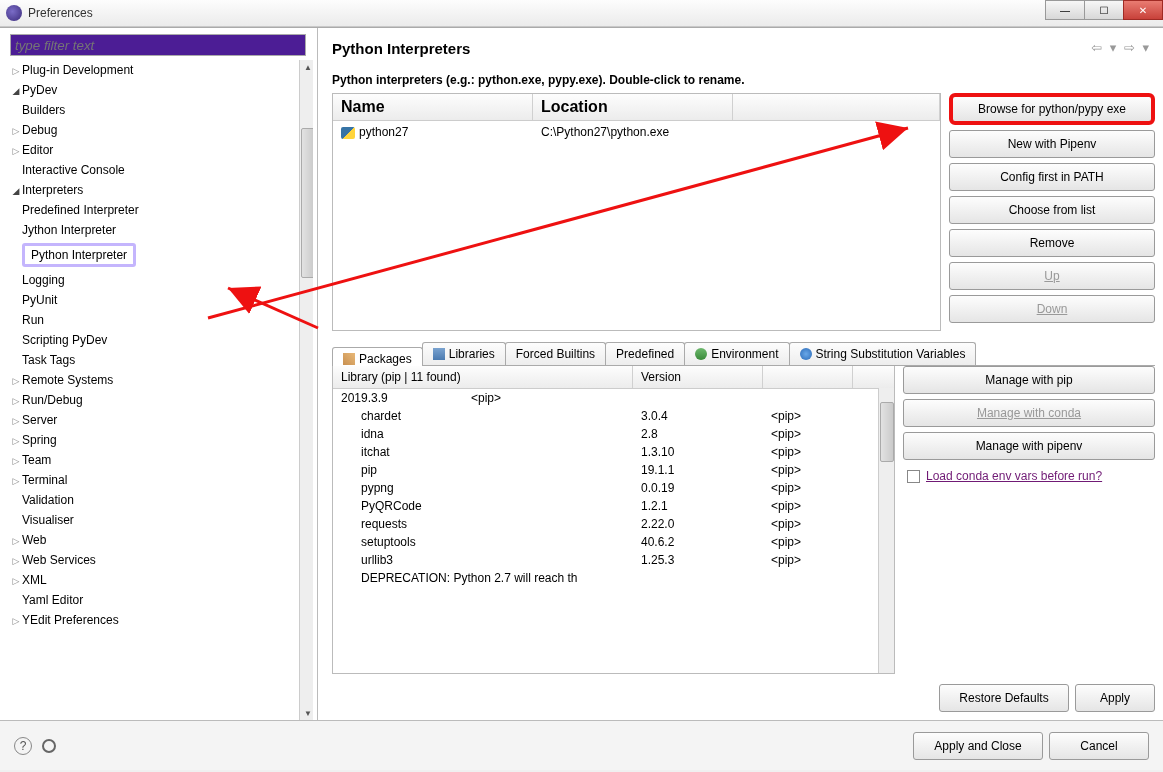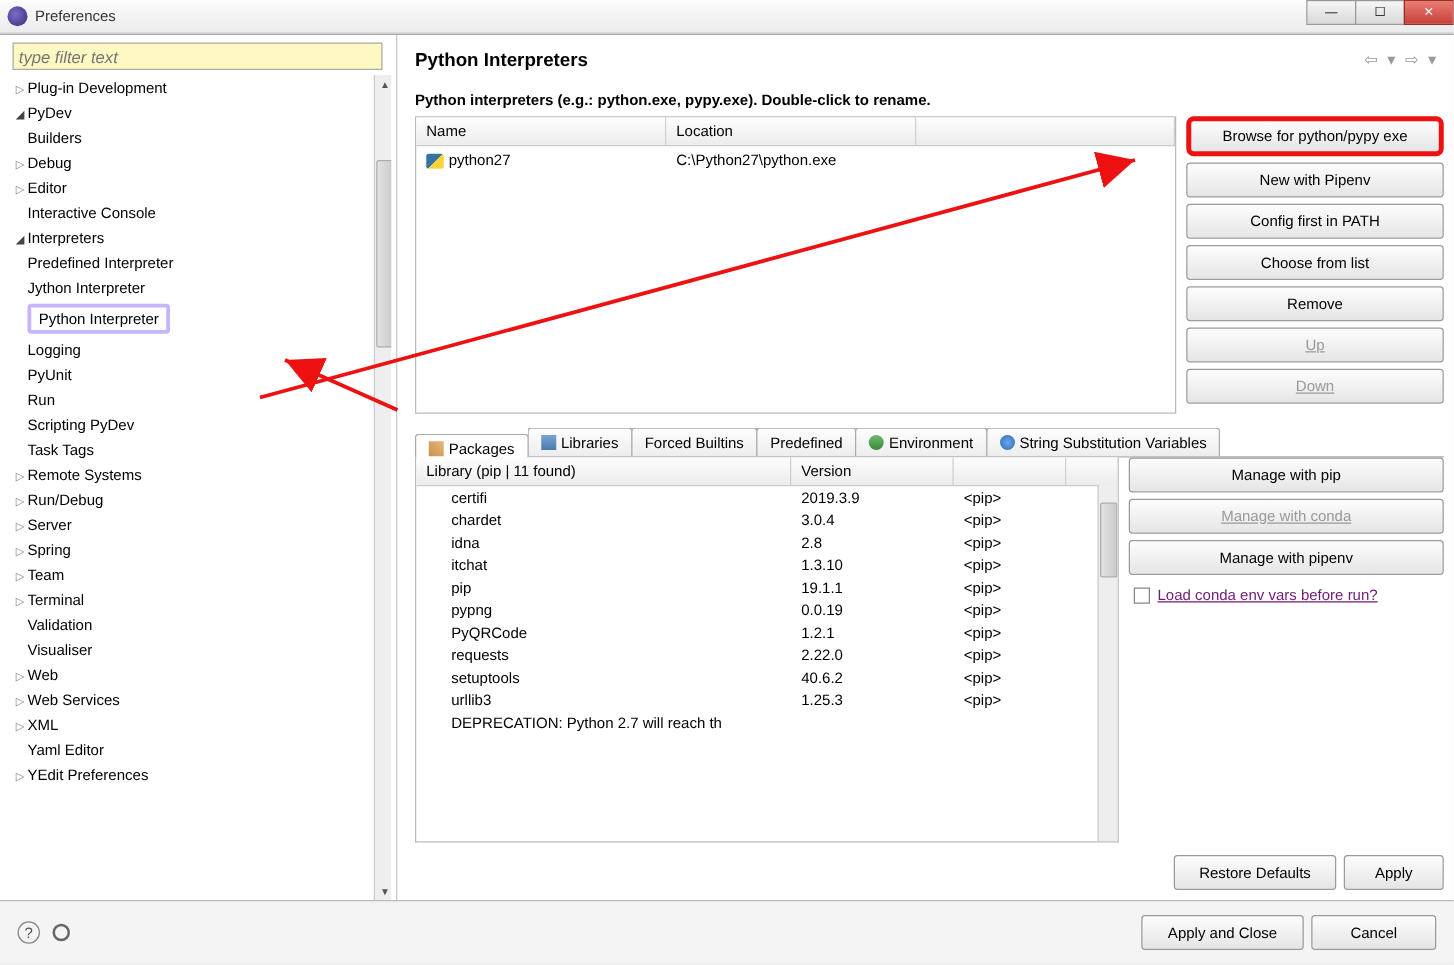--- a/index.html
+++ b/index.html
@@ -54,21 +54,21 @@
   position: relative;
 }
 .filter {
   width: 296px;
   height: 22px;
   border: 1px solid #aaa;
   padding: 2px 4px;
   color: #888;
   font-style: italic;
   margin-bottom: 4px;
-  background:#fef9c3;
+  background:#4c1d95;
 }
 .tree {
   flex: 1;
   overflow: hidden;
   position: relative;
 }
 .tree-scroll { position:absolute; right:-2px; top:0; bottom:0; width:16px; background:#eee; border-left:1px solid #ccc;}
 .tree-thumb { position:absolute; top:68px; width:14px; height:150px; left:1px; background:linear-gradient(to right,#e2e2e2,#cacaca); border:1px solid #aaa; border-radius:2px;}
 .tree-arrow-up,.tree-arrow-down{position:absolute;width:14px;height:14px;left:1px;display:flex;align-items:center;justify-content:center;font-size:8px;color:#555;}
 .tree-arrow-up{top:0}.tree-arrow-down{bottom:0}
@@ -110,21 +110,21 @@
 .subtitle { margin-bottom: 6px; font-size:12px;font-weight:bold; }
 .interp-row { display:flex; gap:8px; }
 .interp-table {
   flex:1;
   border:1px solid #bbb;
   background:#fff;
   height: 238px;
   position:relative;
 }
 .interp-table .hdr { display:flex; background:linear-gradient(#fdfdfd,#ececec); border-bottom:1px solid #ccc; }
-.interp-table .hdr div { padding:4px 8px; border-right:1px solid #d0d0d0; font-size:12px; }
+.interp-table .hdr div { padding:4px 8px; border-right:1px solid #d0d0d0; font-size:16px;font-weight:bold; }
 .col-name{width:200px}.col-loc{width:200px}
 .interp-table .row { display:flex; padding:2px 0; }
 .interp-table .row div { padding:2px 8px; }
 .py-icon{display:inline-block;width:14px;height:12px;background:linear-gradient(135deg,#3673a5 50%,#ffd43b 50%);border-radius:2px;margin-right:4px;vertical-align:middle}
 .btncol { width:206px; display:flex; flex-direction:column; gap:5px; }
 .btn {
   height: 28px;
   background: linear-gradient(#fdfdfd,#e5e5e5);
   border: 1px solid #9a9a9a;
   border-radius: 3px;
@@ -315,21 +315,20 @@
 
     <div class="pkg-area">
       <div class="pkg-table">
         <div class="phdr">
           <div class="pc-lib">Library (pip | 11 found)</div>
           <div class="pc-ver">Version</div>
           <div class="pc-src"></div>
         </div>
         <div id="pkg-rows">
             <div class="prow">
-              <div class="pc-lib">certifi</div>
               <div class="pc-ver">2019.3.9</div>
               <div class="pc-src">&lt;pip&gt;</div>
             </div>
             <div class="prow">
               <div class="pc-lib">chardet</div>
               <div class="pc-ver">3.0.4</div>
               <div class="pc-src">&lt;pip&gt;</div>
             </div>
             <div class="prow">
               <div class="pc-lib">idna</div>

